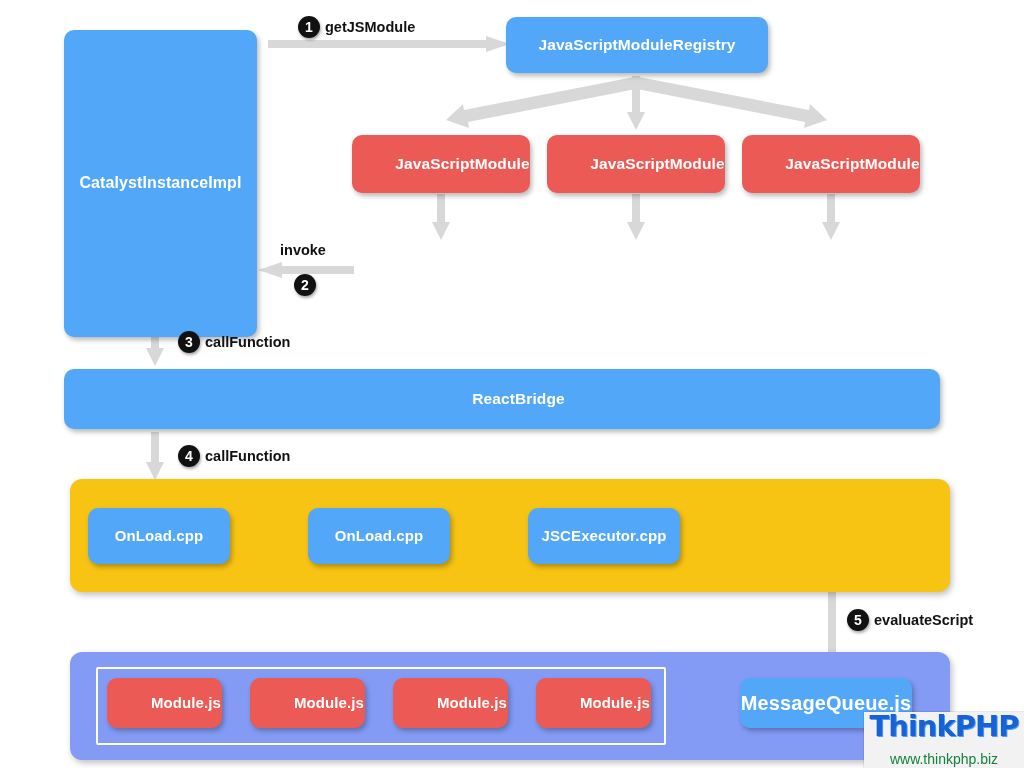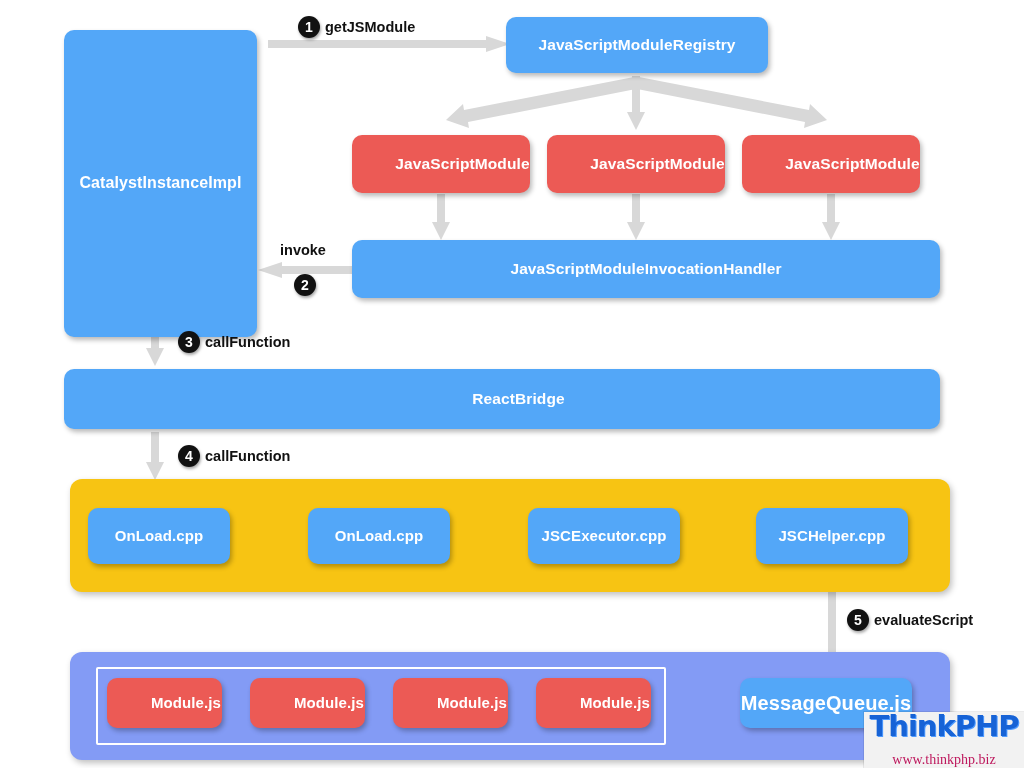--- a/index.html
+++ b/index.html
@@ -110,23 +110,23 @@
   #wm-title {
     font-family: "DejaVu Sans", sans-serif;
     font-weight: bold;
     font-size: 29px;
     line-height: 1;
     color: #1763d6;
     letter-spacing: -1px;
     text-shadow: 1px 1px 0 #4f9bff;
   }
   #wm-url {
-    font-family: Liberation Serif, serif;
+    font-family: Liberation Sans, sans-serif;
     font-size: 14px;
-    color: #be185d;
+    color: #15803d;
     line-height: 1.1;
     margin-top: 11px;
   }
 </style>
 </head>
 <body>
 
 <div id="canvas">
 
   <div class="arrow" style="left:268px; top:36px; width:242px; height:16px;">
@@ -236,43 +236,37 @@
   </div>
 
   <div class="node red" style="left:547px; top:135px; width:178px; height:58px; font-size:15.5px;">
     <span>JavaScriptModule</span>
   </div>
 
   <div class="node red" style="left:742px; top:135px; width:178px; height:58px; font-size:15.5px;">
     <span>JavaScriptModule</span>
   </div>
 
-  <div class="node blue" style="left:352px; top:240px; width:588px; height:58px; font-size:15.5px;">
-    <span>JavaScriptModuleInvocationHandler</span>
-  </div>
 
   <div class="node blue" style="left:64px; top:369px; width:876px; height:60px; font-size:15.5px;padding-left:33px;">
     <span>ReactBridge</span>
   </div>
 
   <div class="node blue" style="left:88px; top:508px; width:142px; height:56px; font-size:15px;">
     <span>OnLoad.cpp</span>
   </div>
 
   <div class="node blue" style="left:308px; top:508px; width:142px; height:56px; font-size:15px;">
     <span>OnLoad.cpp</span>
   </div>
 
   <div class="node blue" style="left:528px; top:508px; width:152px; height:56px; font-size:15px;">
     <span>JSCExecutor.cpp</span>
   </div>
 
-  <div class="node blue" style="left:756px; top:508px; width:152px; height:56px; font-size:15px;">
-    <span>JSCHelper.cpp</span>
-  </div>
 
   <div class="node blue" style="left:740px; top:678px; width:172px; height:50px; font-size:20px;">
     <span>MessageQueue.js</span>
   </div>
 
   <div class="node red" style="left:107px; top:678px; width:115px; height:50px; font-size:15px;">
     <span>Module.js</span>
   </div>
   <div class="node red" style="left:250px; top:678px; width:115px; height:50px; font-size:15px;">
     <span>Module.js</span>

